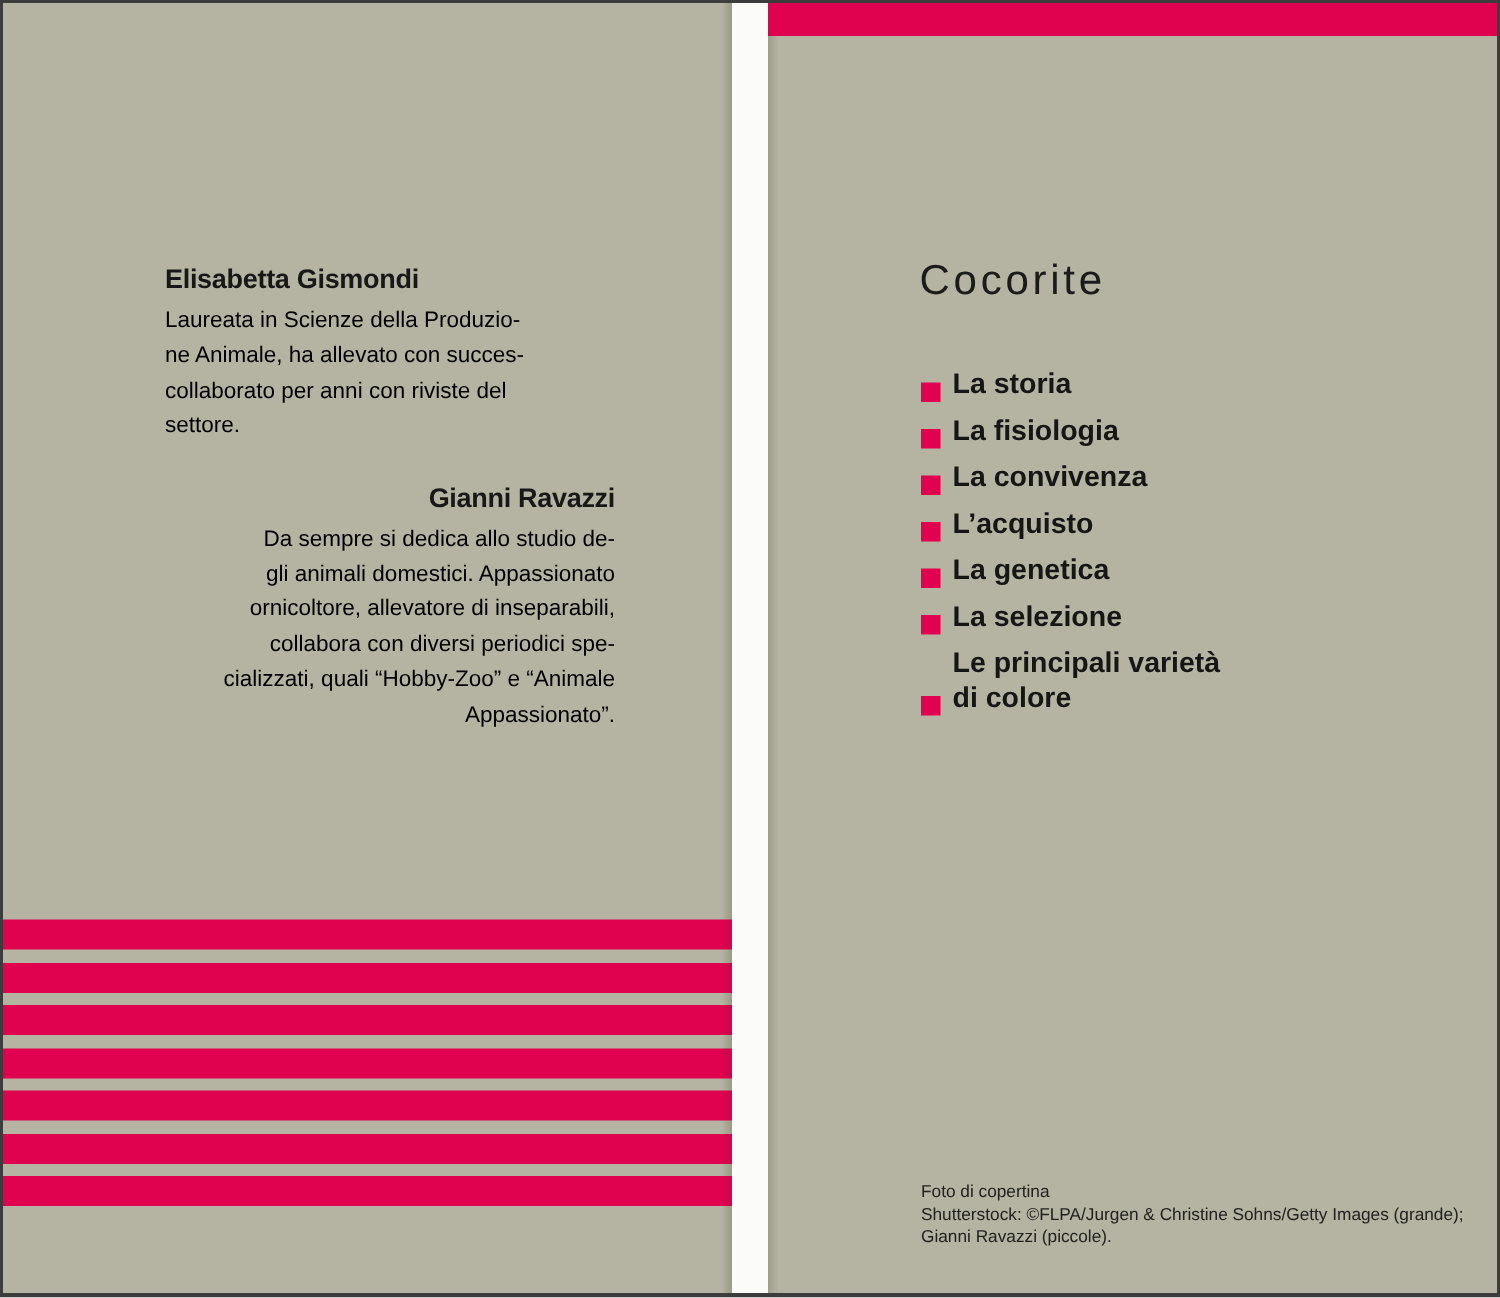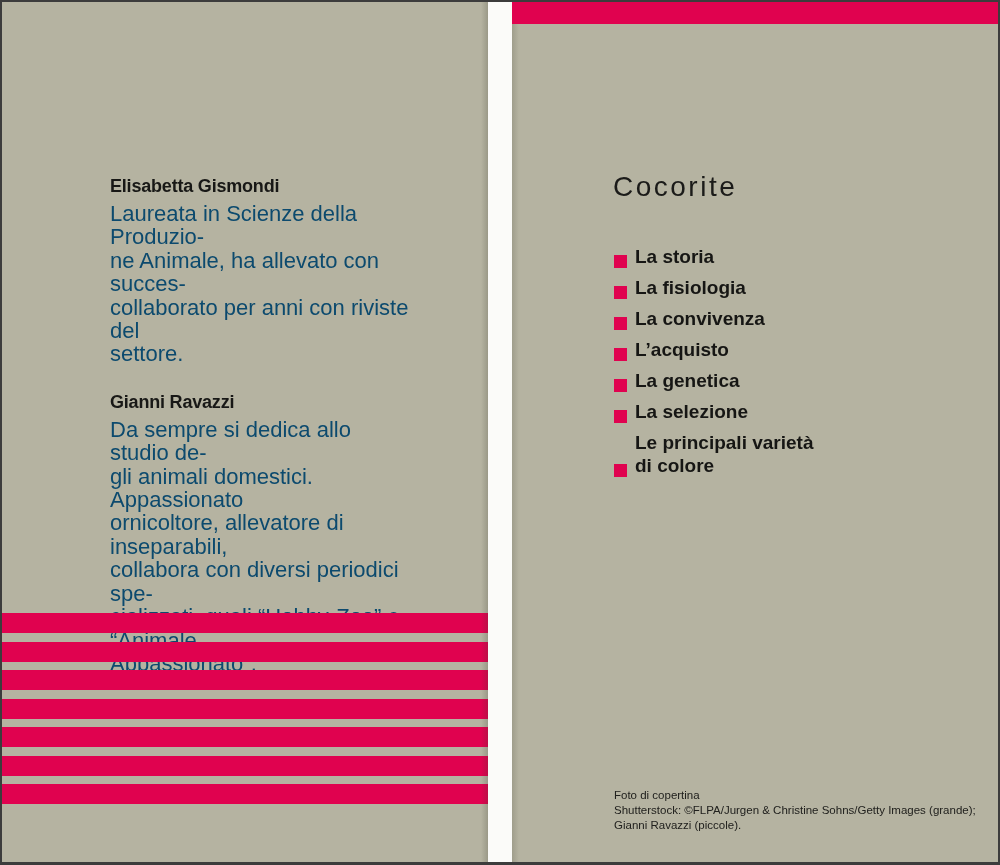--- a/index.html
+++ b/index.html
@@ -45,33 +45,33 @@
     width: 24px; height: 860px;
     background: #fbfbf9;
   }
 
   
   .bios {
     position: absolute;
     left: 108px; top: 172px;
     width: 300px;
   }
-  .author-block + .author-block { margin-top: 24px; }
+  .author-block + .author-block { margin-top: 24px; text-align: right; }
   .author-name {
     margin: 0;
     font-size: 18px;
     line-height: 24px;
     font-weight: bold;
     letter-spacing: -0.2px;
     color: #181816;
   }
   .bio-line {
-    font-size: 22px;
+    font-size: 15px;
     line-height: 23.4px;
-    color: #0c4a6e;
+    color: #000000;
   }
   .author-bio { margin-top: 4px; }
 
   
   .stripes {
     position: absolute;
     left: 0; right: 0; top: 611px;
   }
   .stripe {
     height: 20px;

